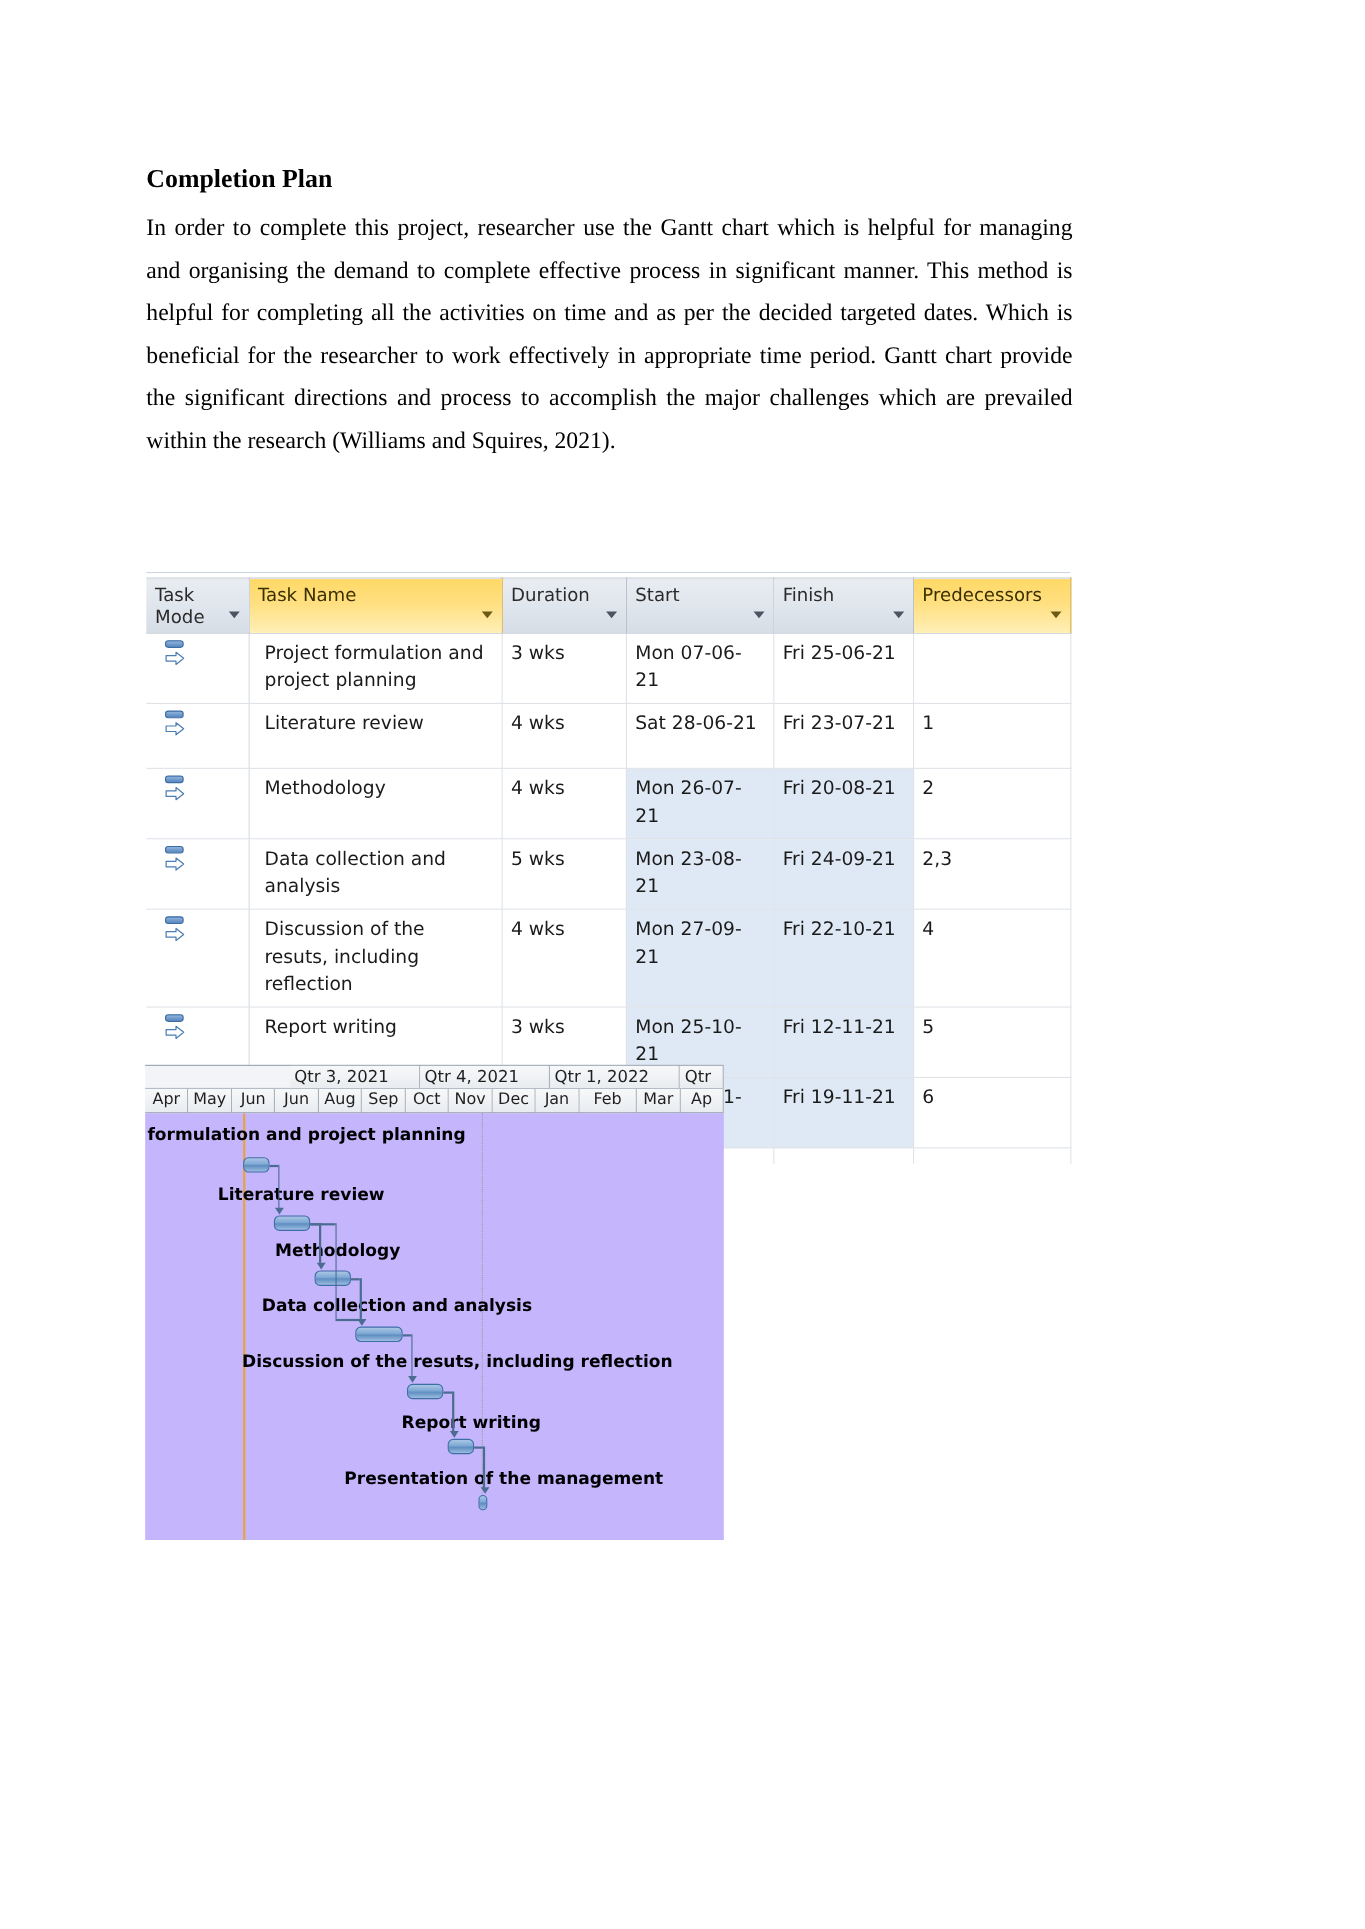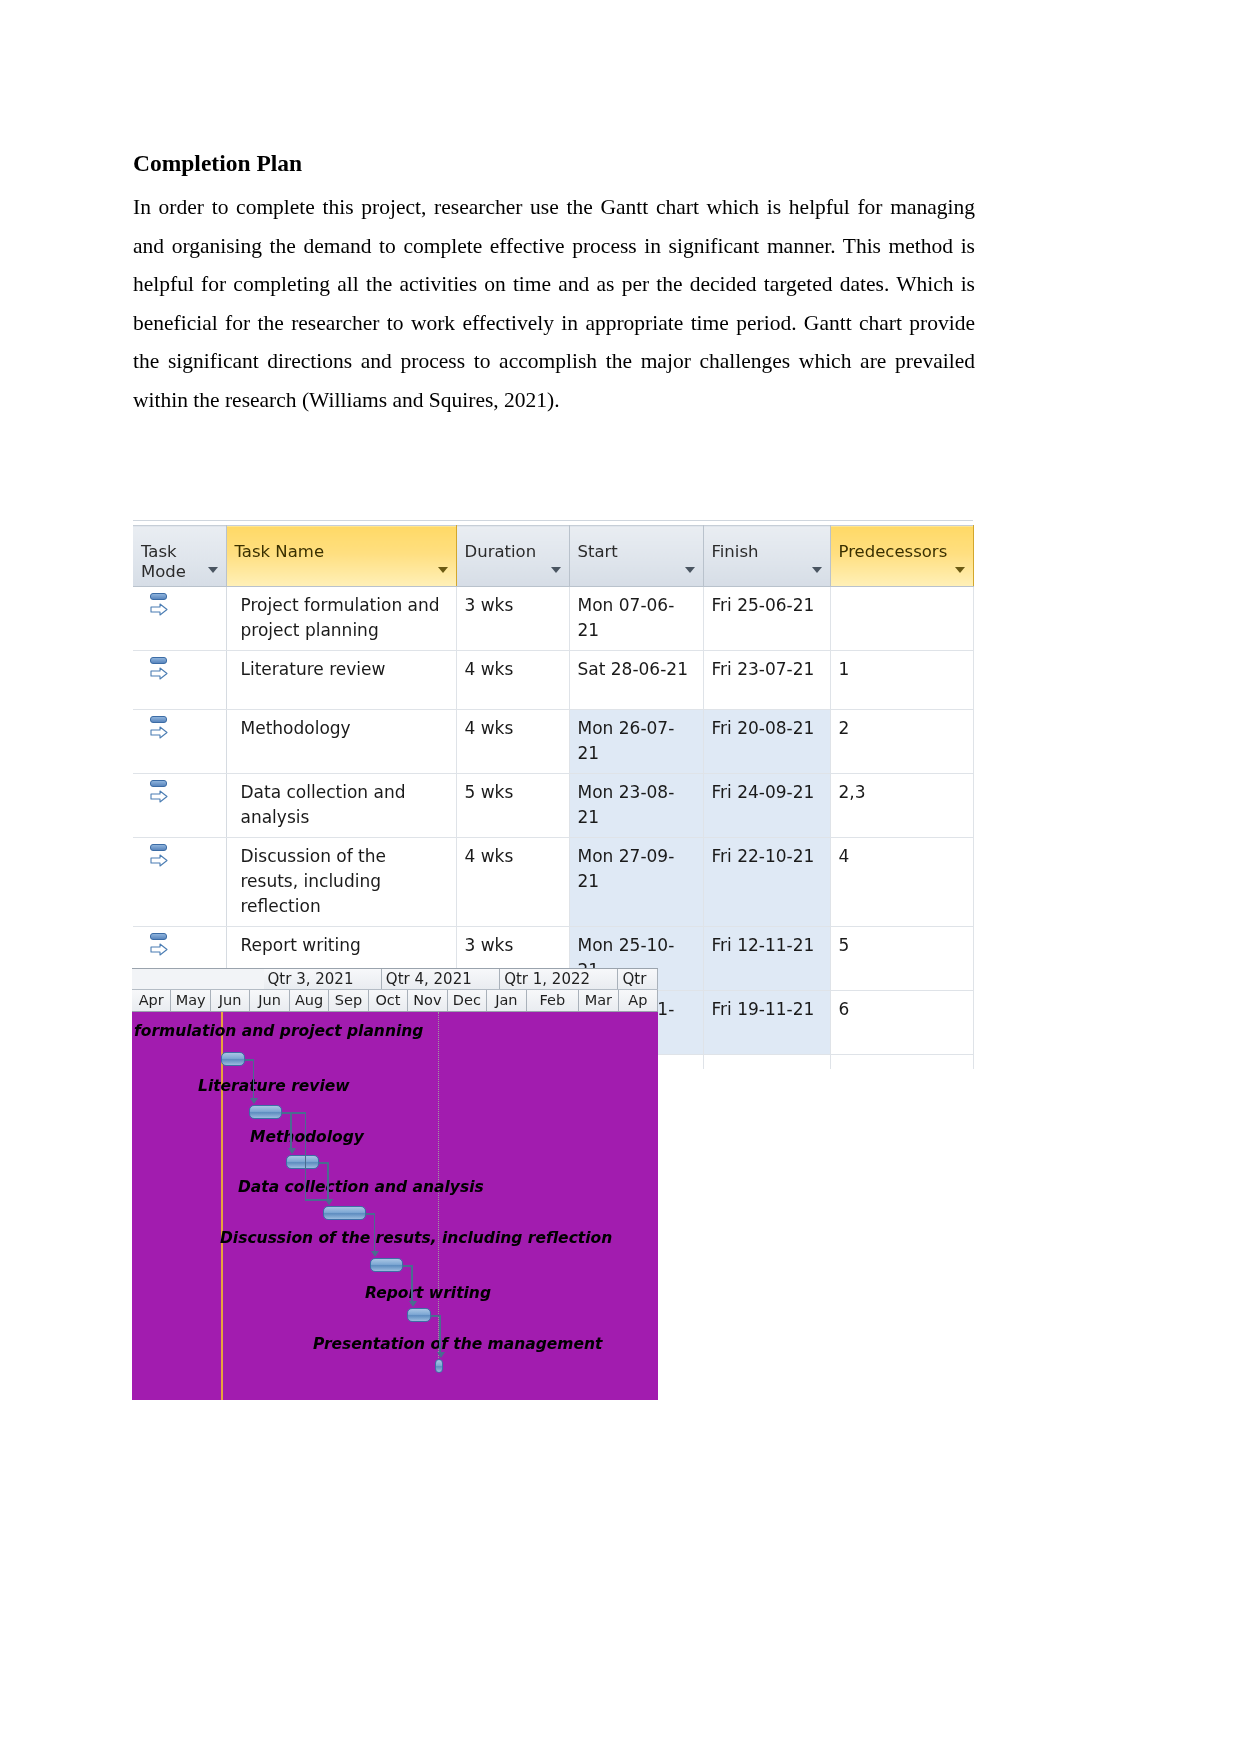--- a/index.html
+++ b/index.html
@@ -72,21 +72,21 @@
   table.proj col.c-mode  { width: 93px; }
   table.proj col.c-name  { width: 230px; }
   table.proj col.c-dur   { width: 113px; }
   table.proj col.c-start { width: 134px; }
   table.proj col.c-fin   { width: 127px; }
   table.proj col.c-pred  { width: 143px; }
 
   table.proj thead th {
     height: 44px;
     vertical-align: top;
-    padding: 16px 6px 0 8px;
+    padding: 5px 6px 0 8px;
     font-size: 16.5px;
     font-weight: normal;
     color: #2b2b2b;
     text-align: left;
     background: linear-gradient(to bottom, #e9edf2 0%, #dfe5ec 55%, #d6dde6 100%);
     border-right: 1px solid #b9c2cc;
     border-bottom: 1px solid #b9c2cc;
     border-top: 1px solid #c6ced7;
     position: relative;
     line-height: 20px;
@@ -190,23 +190,22 @@
   .tl-cell.mon {
     text-align: center;
     padding-left: 0;
     font-size: 14.5px;
   }
 
   .plot {
     position: relative;
     width: 526px;
     height: 388px;
-    background: #a21caf;
+    background: #c4b5fd;
     overflow: hidden;
-    font-style: italic;
   }
   .vline-start {
     position: absolute;
     top: 0;
     width: 1.5px;
     background: #e8a33d;
   }
   .vline-today {
     position: absolute;
     top: 0;

